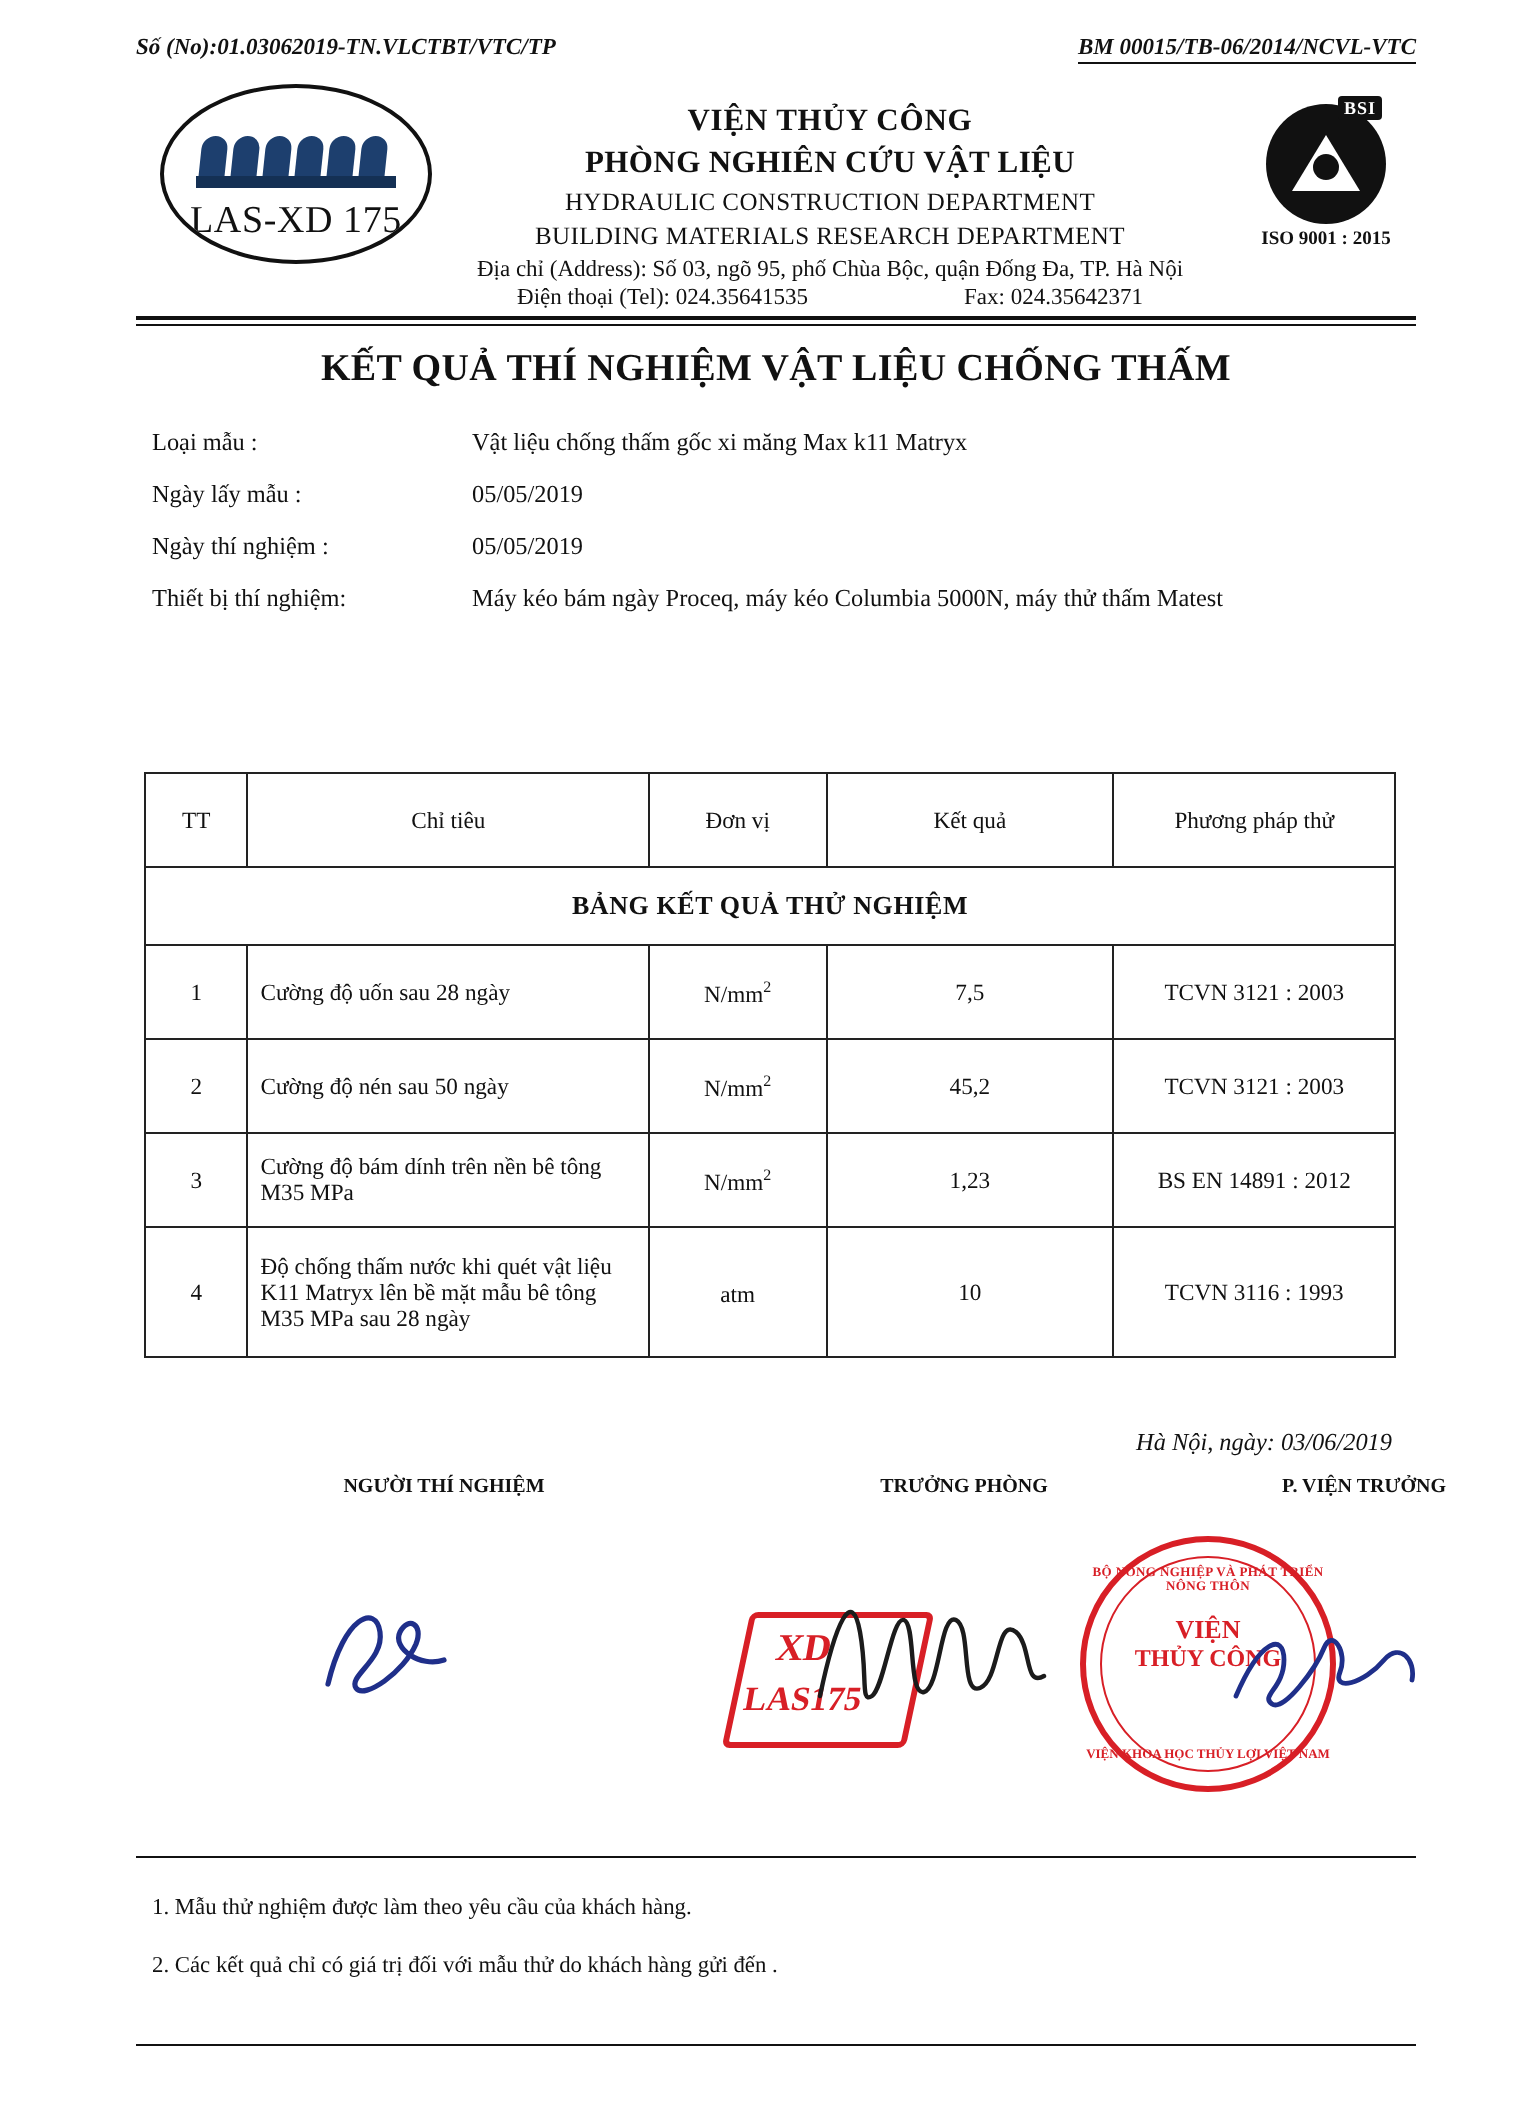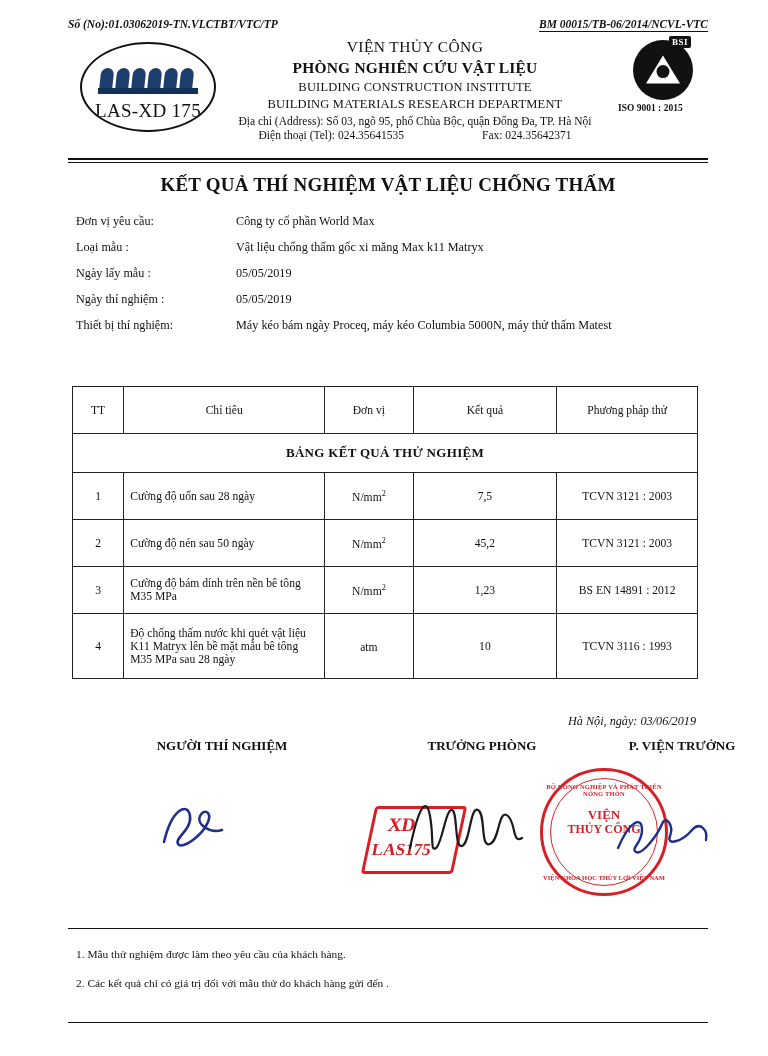--- a/index.html
+++ b/index.html
@@ -113,23 +113,23 @@
   }
   .titles {
     position: absolute;
     left: 150px;
     right: 96px;
     top: 0;
     text-align: center;
   }
   .titles .t1 {
     font-size: 15.5px;
-    font-weight: normal;
+    font-weight: bold;
     letter-spacing: 0.4px;
-    margin-top: 2px;
+    margin-top: 16px;
   }
   .titles .t2 {
     font-size: 15.5px;
     font-weight: bold;
     letter-spacing: 0.2px;
     margin-top: 3px;
   }
   .titles .t3 {
     font-size: 12.5px;
     margin-top: 3px;
@@ -146,22 +146,23 @@
   }
   .titles .t6 {
     font-size: 11.5px;
     margin-top: 2px;
   }
   .titles .t6 .tel { margin-right: 78px; }
 
   .bsi {
     position: absolute;
     right: 0;
-    top: 4px;
+    top: 16px;
     width: 90px;
+    text-align: center;
   }
   .bsi-circle {
     position: relative;
     margin: 0 auto;
     width: 60px; height: 60px;
     border-radius: 50%;
     background: #111;
   }
   .bsi-badge {
     position: absolute;
@@ -293,21 +294,21 @@
     position: absolute;
     left: 72px;
     right: 60px;
     top: 738px;
     height: 30px;
   }
   .sign-col {
     position: absolute;
     top: 0;
     text-align: center;
-    font-size: 13px;
+    font-size: 10px;
     font-weight: bold;
     white-space: nowrap;
   }
   .sign-col.c1 { left: 60px; width: 180px; }
   .sign-col.c2 { left: 330px; width: 160px; }
   .sign-col.c3 { left: 530px; width: 160px; }
 
   .sign-names {
     position: absolute;
     left: 72px;
@@ -455,21 +456,21 @@
             <div class="base"></div>
           </div>
         </div>
         <div class="logo-text">LAS-XD 175</div>
       </div>
     </div>
 
     <div class="titles">
       <div class="t1">VIỆN THỦY CÔNG</div>
       <div class="t2">PHÒNG NGHIÊN CỨU VẬT LIỆU</div>
-      <div class="t3">BUILDING CONSTRUCTION INSTITUTE</div>
+      <div class="t3">HYDRAULIC CONSTRUCTION DEPARTMENT</div>
       <div class="t4">BUILDING MATERIALS RESEARCH DEPARTMENT</div>
       <div class="t5">Địa chỉ (Address): Số 03, ngõ 95, phố Chùa Bộc, quận Đống Đa, TP. Hà Nội</div>
       <div class="t6">
         <span class="tel">Điện thoại (Tel):  024.35641535</span><span>Fax: 024.35642371</span>
       </div>
     </div>
 
     <div class="bsi">
       <div class="bsi-circle">
         <div class="bsi-badge">BSI</div>
@@ -479,24 +480,20 @@
       <div class="bsi-iso">ISO 9001 : 2015</div>
     </div>
   </div>
 
   <div class="rule-double-top"></div>
   <div class="rule-double-top2"></div>
 
   <div class="main-title">KẾT QUẢ THÍ NGHIỆM VẬT LIỆU CHỐNG THẤM</div>
 
   <div class="info">
-    <div class="info-row">
-      <span class="lbl">Đơn vị yêu cầu:</span>
-      <span class="val">Công ty cổ phần World Max</span>
-    </div>
     <div class="info-row">
       <span class="lbl">Loại mẫu :</span>
       <span class="val">Vật liệu chống thấm gốc xi măng Max k11 Matryx</span>
     </div>
     <div class="info-row">
       <span class="lbl">Ngày lấy mẫu :</span>
       <span class="val">05/05/2019</span>
     </div>
     <div class="info-row">
       <span class="lbl">Ngày thí nghiệm :</span>

